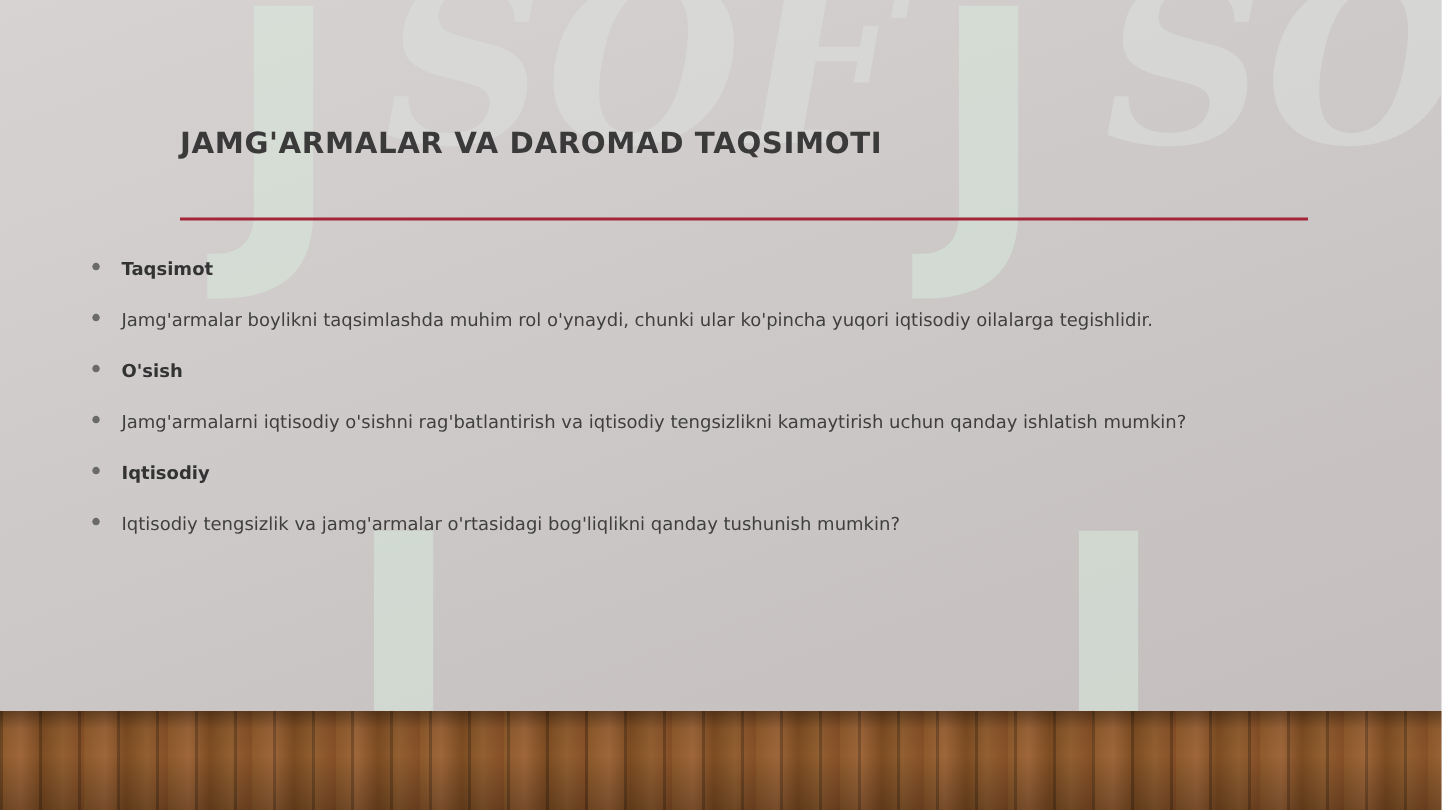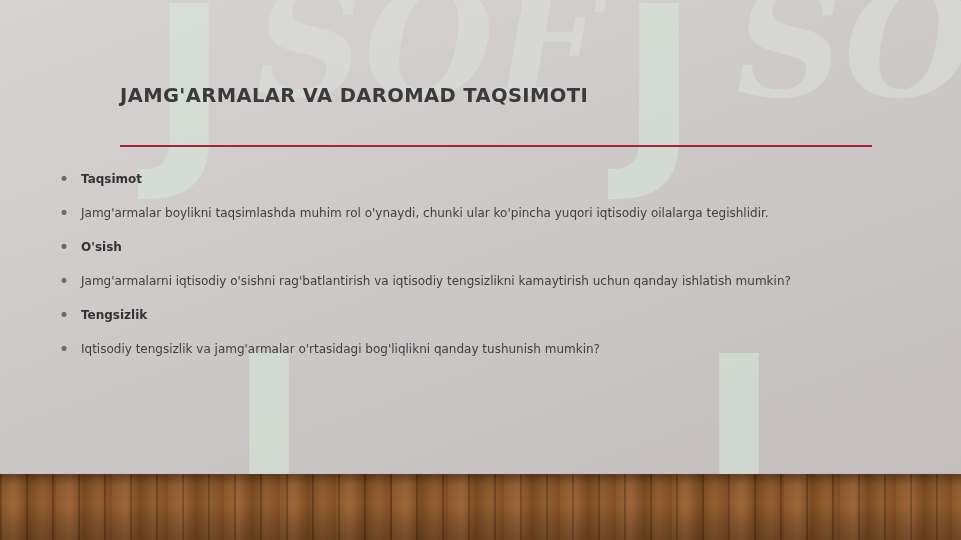--- a/index.html
+++ b/index.html
@@ -148,21 +148,21 @@
     <div class="bullet-row">
       <span class="bullet-dot">•</span>
       <span class="bullet-text bold">O'sish</span>
     </div>
     <div class="bullet-row">
       <span class="bullet-dot">•</span>
       <span class="bullet-text">Jamg'armalarni iqtisodiy o'sishni rag'batlantirish va iqtisodiy tengsizlikni kamaytirish uchun qanday ishlatish mumkin?</span>
     </div>
     <div class="bullet-row">
       <span class="bullet-dot">•</span>
-      <span class="bullet-text bold">Tengsizlik</span>
+      <span class="bullet-text bold">Iqtisodiy</span>
     </div>
     <div class="bullet-row">
       <span class="bullet-dot">•</span>
       <span class="bullet-text">Iqtisodiy tengsizlik va jamg'armalar o'rtasidagi bog'liqlikni qanday tushunish mumkin?</span>
     </div>
   </div>
 
   <div class="floor"></div>
 </div>
 

